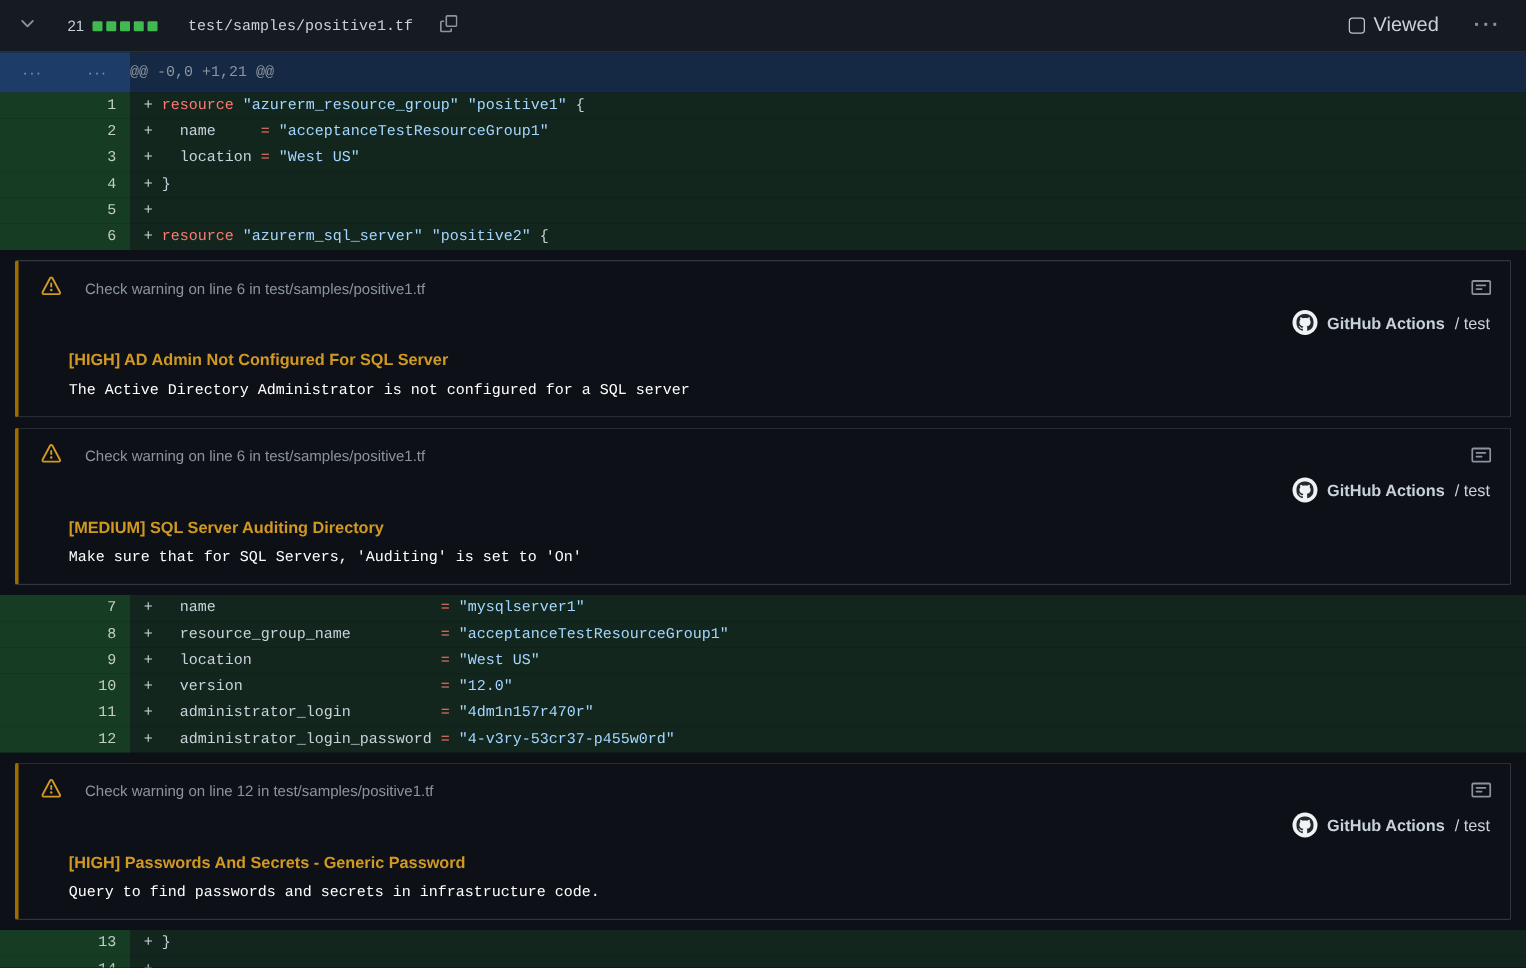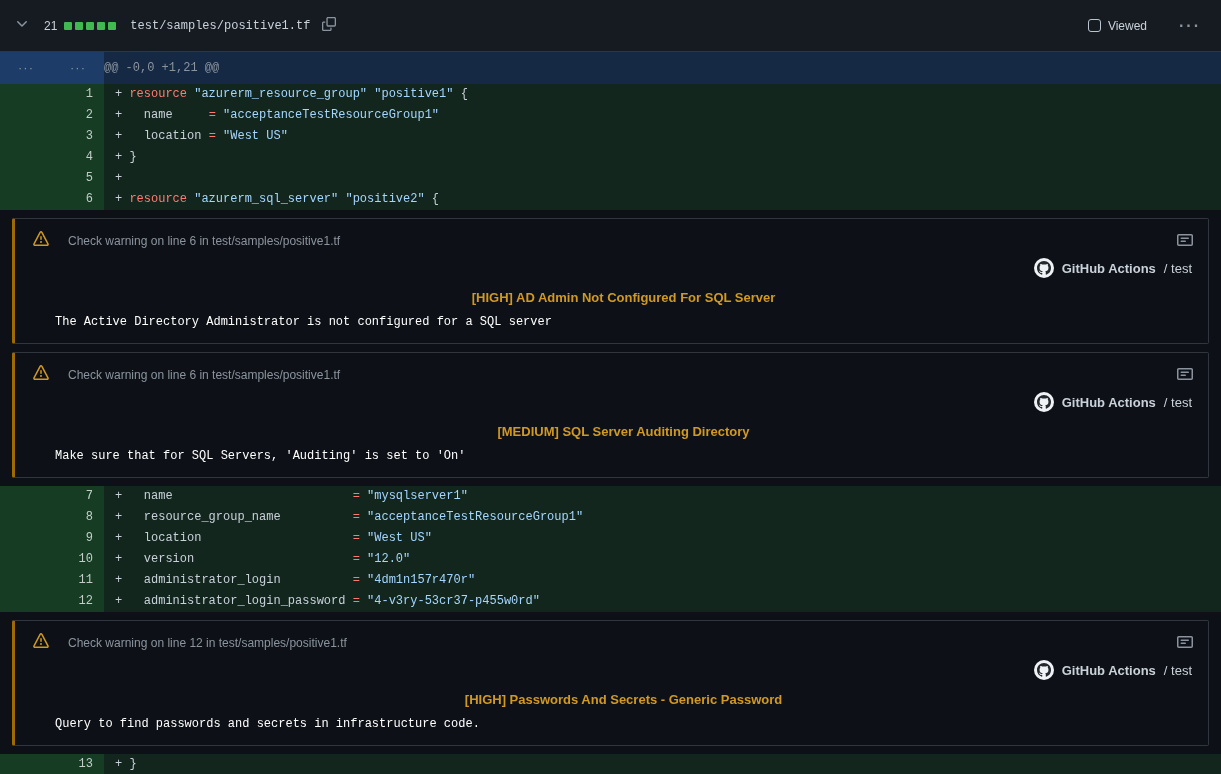--- a/index.html
+++ b/index.html
@@ -6,30 +6,30 @@
   html,body { margin:0; padding:0; }
   body {
     width:1221px; height:774px; overflow:hidden;
     background:#0d1117;
     font-family:"Liberation Sans", sans-serif;
     -webkit-font-smoothing:antialiased;
   }
 
   
   .file-header {
-    height:52px; background:#161b22; border-bottom:1px solid #30363d;
-    display:flex; align-items:center; padding:0 16px 0 10px; gap:8px;
+    height:42px; background:#161b22; border-bottom:1px solid #30363d;
+    display:flex; align-items:center; padding:0 16px 0 10px; gap:18px;
   }
   .icon-btn { background:none; border:none; padding:4px; cursor:pointer; display:flex; align-items:center; }
   .diffstat { display:flex; align-items:center; gap:2px; margin-left:2px; }
   .diffstat-count { color:#c9d1d9; font-size:12px; margin-right:4px; }
   .square { display:inline-block; width:8px; height:8px; background:#3fb950; border-radius:1px; margin-left:1px; }
   .filename { font-family:"Liberation Mono", monospace; font-size:12px; color:#c9d1d9; margin-left:6px; }
   .spacer { flex:1; }
-  .viewed { display:flex; align-items:center; gap:7px; color:#c9d1d9; font-size:12px; margin-right:20px; cursor:pointer; }
+  .viewed { display:flex; align-items:center; gap:7px; color:#c9d1d9; font-size:16px; margin-right:6px; cursor:pointer; }
   .checkbox { width:13px; height:13px; border:1px solid #bac4ce; border-radius:3px; background:transparent; }
   .kebab { color:#8b949e; font-size:16px; font-weight:bold; letter-spacing:2px; background:none; border:none; cursor:pointer; line-height:1; padding:2px 4px; }
 
   
   .hunk-row { display:flex; height:32px; background:#152844; font-family:"Liberation Mono", monospace; font-size:12px; }
   .hunk-gutter { width:104px; flex:none; background:#1d3c67; display:flex; }
   .expand-btn { width:52px; border:none; background:none; color:#8b949e; cursor:pointer; font-size:13px; letter-spacing:1px; padding:0; line-height:32px; text-align:center; }
   .hunk-text { color:#8b949e; padding-left:0; line-height:32px; white-space:pre; }
 
   
@@ -45,21 +45,21 @@
   .annotation {
     margin:8px 12px; background:#0d1117;
     border:1px solid #30363d; border-left:3px solid #9e6a03; border-radius:2px;
     padding:12px 16px 14px 18px; position:relative;
   }
   .ann-header { display:flex; align-items:center; gap:19px; color:#8b949e; font-size:12px; }
   .ann-collapse { position:absolute; top:11px; right:13px; background:none; border:none; cursor:pointer; padding:2px; }
   .ann-tool { display:flex; align-items:center; gap:8px; margin:8px 0 0 22px; font-size:13px; color:#c9d1d9;justify-content:flex-end; }
   .octo-badge { width:20px; height:20px; border-radius:50%; background:#f0f3f6; display:flex; align-items:center; justify-content:center; flex:none; }
   .tool-name { font-weight:700; }
-  .ann-title { margin:12px 0 0 22px; font-size:13px; font-weight:700; color:#d29922;text-align:center; }
+  .ann-title { margin:12px 0 0 22px; font-size:13px; font-weight:700; color:#d29922; }
   .ann-desc { margin:10px 0 0 22px; font-family:"Liberation Mono", monospace; font-size:12px; color:#ffffff; }
 </style>
 </head>
 <body>
 
 <header class="file-header">
   <button class="icon-btn">
     <span>
       <svg width="16" height="16" viewBox="0 0 16 16">
           <path fill="#8b949e" d="M12.78 5.22a.749.749 0 0 1 0 1.06l-4.25 4.25a.749.749 0 0 1-1.06 0L3.22 6.28a.749.749 0 1 1 1.06-1.06L8 8.939l3.72-3.719a.749.749 0 0 1 1.06 0Z"></path>

